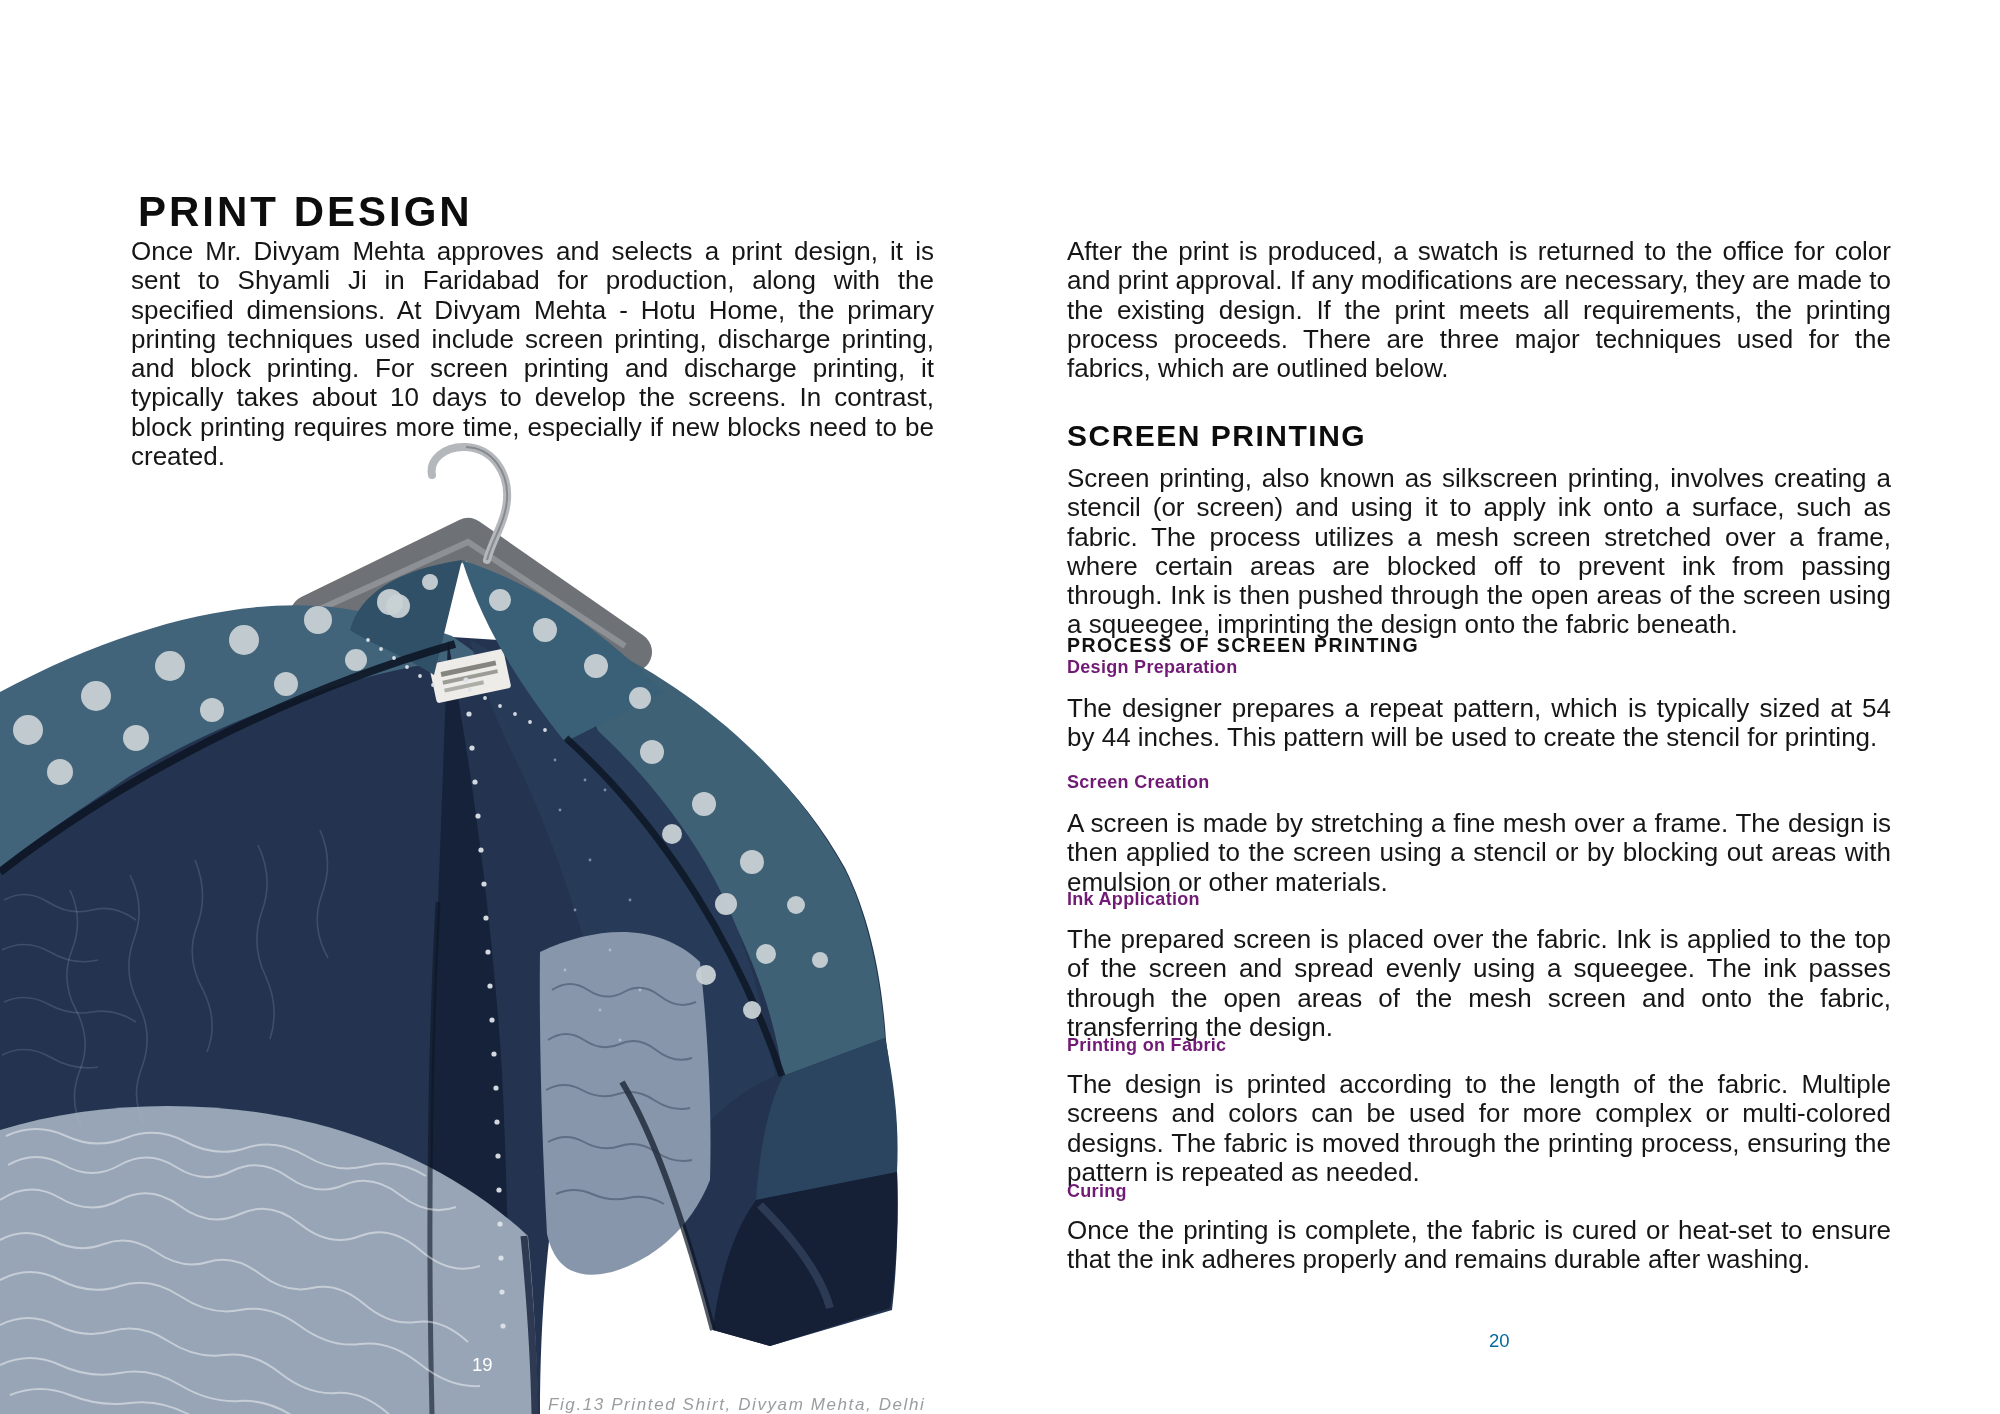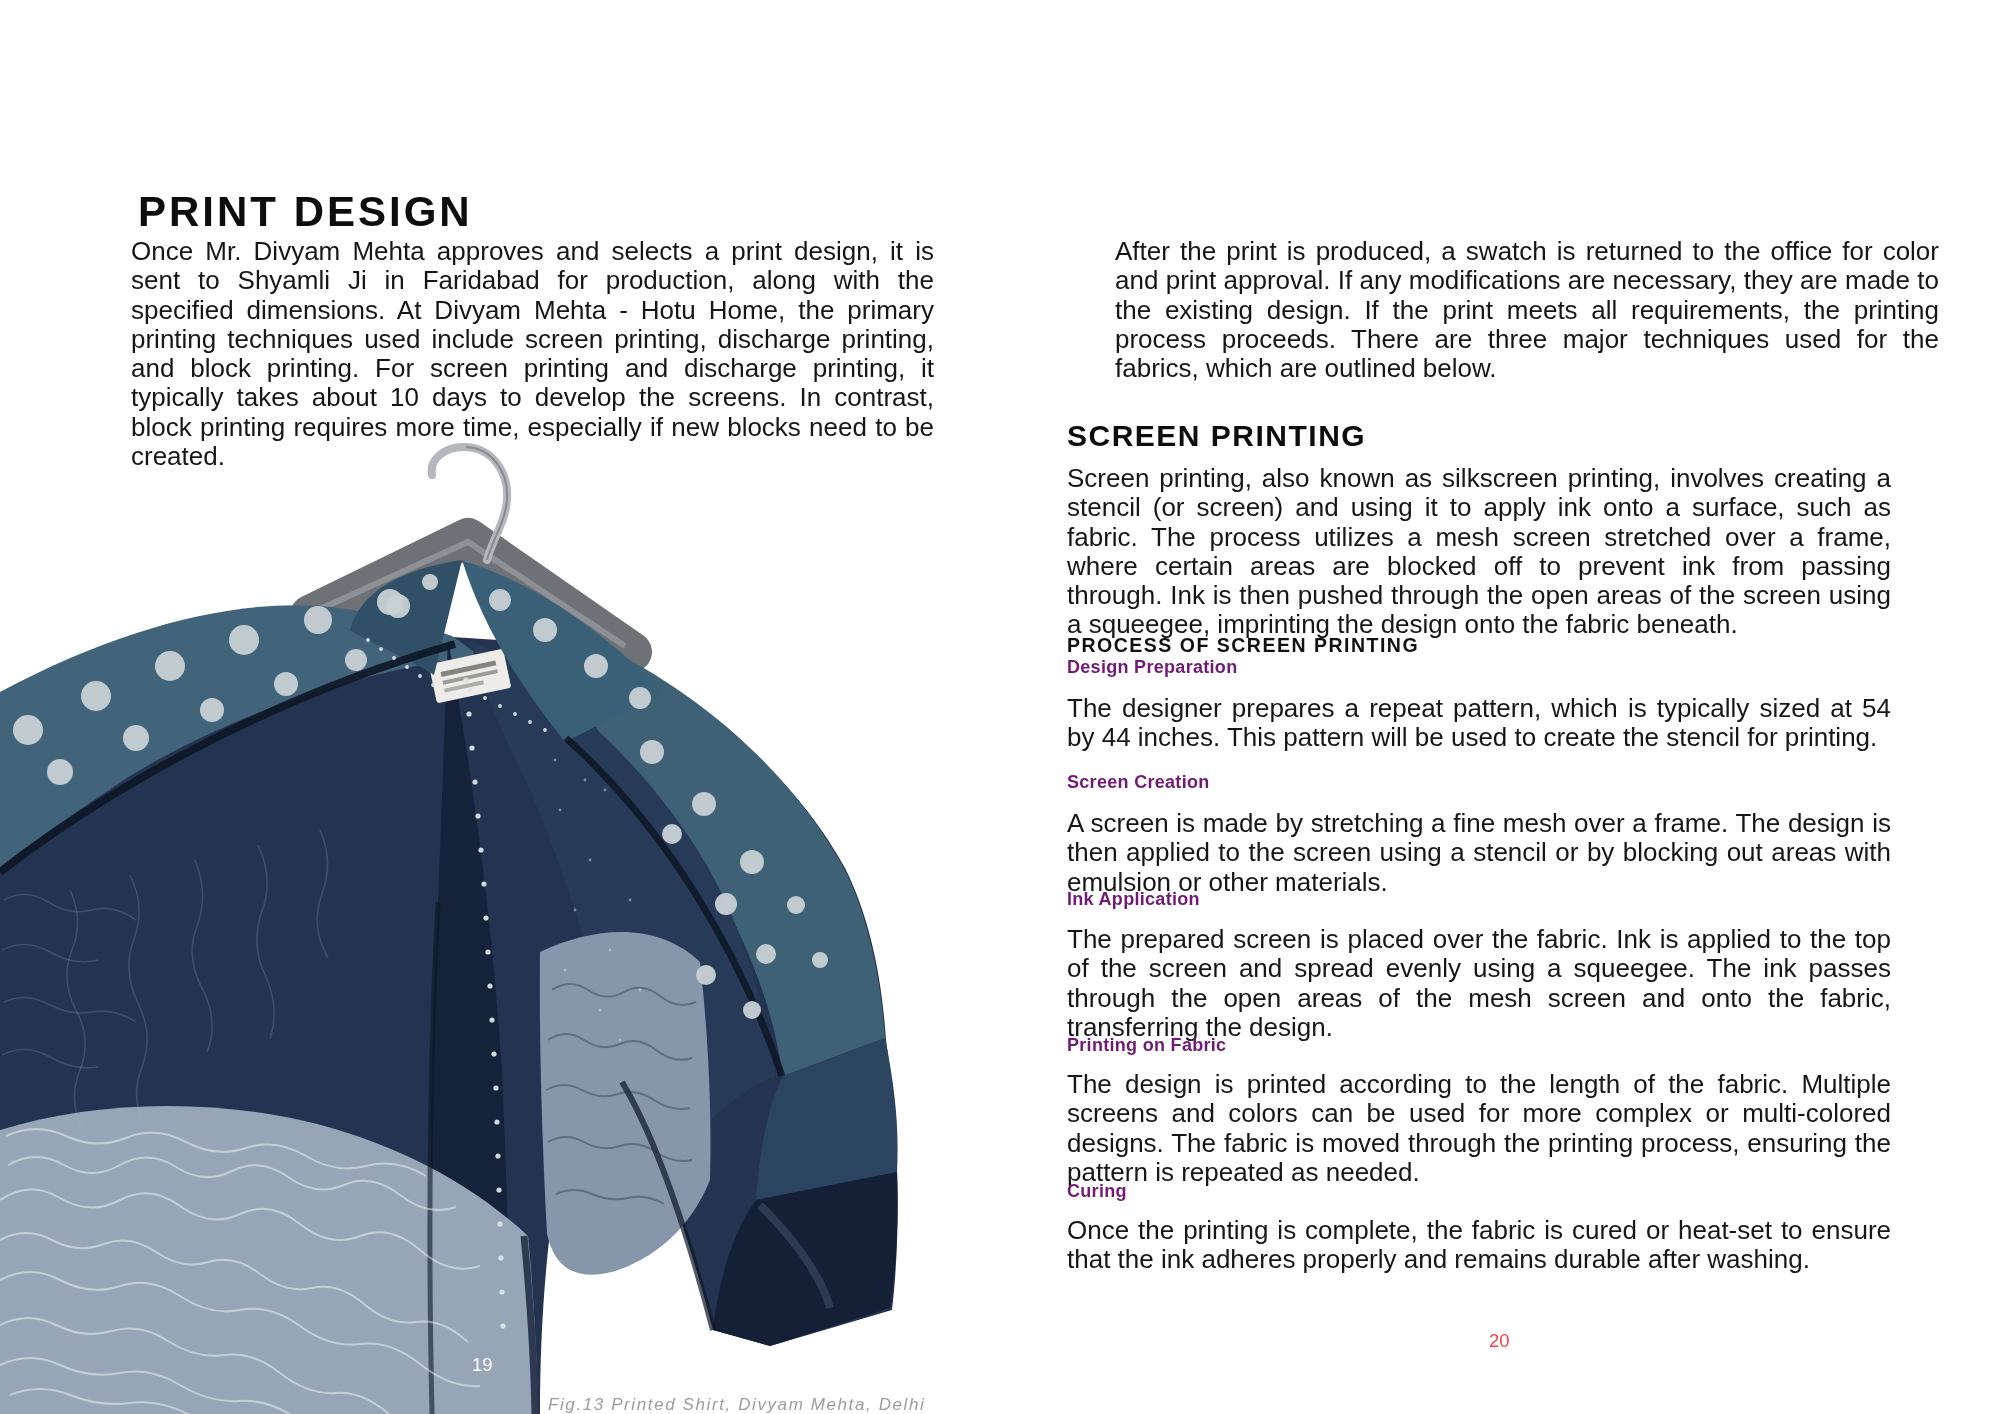--- a/index.html
+++ b/index.html
@@ -7,21 +7,21 @@
        font-family:"Liberation Sans",sans-serif;color:#141414;}
   .abs{position:absolute;}
   .body-text{font-size:26px;line-height:29.3px;text-align:justify;color:#161616;}
   .h-main{font-size:42px;font-weight:bold;letter-spacing:3px;white-space:nowrap;color:#0d0d0d;}
   .h-sec{font-size:30px;font-weight:bold;letter-spacing:1.5px;white-space:nowrap;color:#0d0d0d;}
   .h-proc{font-size:19.5px;font-weight:bold;letter-spacing:1.5px;white-space:nowrap;color:#111;}
   .h-step{font-size:18px;font-weight:bold;letter-spacing:0.3px;white-space:nowrap;color:#701a75;}
   .caption{font-size:17px;font-style:italic;letter-spacing:1.6px;color:#9a9da0;white-space:nowrap;}
   .pagenum{font-size:18.5px;}
   .pn-left{color:#ffffff;}
-  .pn-right{color:#ef4444;}
+  .pn-right{color:#0369a1;}
   .leftcol{left:131px;width:803px;}
   .rightcol{left:1067px;width:824px;}
 </style>
 </head>
 <body>
 
 <div class="abs h-main" style="left:138px;top:164px;margin-top:24px;">PRINT DESIGN</div>
 
 <div class="abs body-text leftcol" style="top:237px;">Once Mr. Divyam Mehta approves and selects a print design, it is sent to Shyamli Ji in Faridabad for production, along with the specified dimensions. At Divyam Mehta - Hotu Home, the primary printing techniques used include screen printing, discharge printing, and block printing. For screen printing and discharge printing, it typically takes about 10 days to develop the screens. In contrast, block printing requires more time, especially if new blocks need to be created.</div>
 
@@ -196,21 +196,21 @@
 
   <g>
     <path d="M487,130 C493,108 505,93 507,70 C509,42 492,18 466,17 C444,16 429,30 432,45" fill="none" stroke="#b4b7bb" stroke-width="8" stroke-linecap="round"></path>
     <path d="M487,130 C493,108 505,93 507,70 C509,42 492,18 466,17" fill="none" stroke="rgba(90,94,99,0.5)" stroke-width="2"></path>
   </g>
 </svg>
 
 <div class="abs pagenum pn-left" style="left:472px;top:1334px;margin-top:20px;">19</div>
 <div class="abs caption" style="left:548px;top:1351px;margin-top:44px;">Fig.13 Printed Shirt, Divyam Mehta, Delhi</div>
 
-<div class="abs body-text rightcol" style="top:237px;margin-left:48px;">After the print is produced, a swatch is returned to the office for color and print approval. If any modifications are necessary, they are made to the existing design. If the print meets all requirements, the printing process proceeds. There are three major techniques used for the fabrics, which are outlined below.</div>
+<div class="abs body-text rightcol" style="top:237px;">After the print is produced, a swatch is returned to the office for color and print approval. If any modifications are necessary, they are made to the existing design. If the print meets all requirements, the printing process proceeds. There are three major techniques used for the fabrics, which are outlined below.</div>
 
 <div class="abs h-sec rightcol" style="top:419px;">SCREEN PRINTING</div>
 
 <div class="abs body-text rightcol" style="top:464px;">Screen printing, also known as silkscreen printing, involves creating a stencil (or screen) and using it to apply ink onto a surface, such as fabric. The process utilizes a mesh screen stretched over a frame, where certain areas are blocked off to prevent ink from passing through. Ink is then pushed through the open areas of the screen using a squeegee, imprinting the design onto the fabric beneath.</div>
 
 <div class="abs h-proc rightcol" style="top:634px;">PROCESS OF SCREEN PRINTING</div>
 
 <div class="abs h-step rightcol" style="top:657px;">Design Preparation</div>
 <div class="abs body-text rightcol" style="top:694px;">The designer prepares a repeat pattern, which is typically sized at 54 by 44 inches. This pattern will be used to create the stencil for printing.</div>
 

